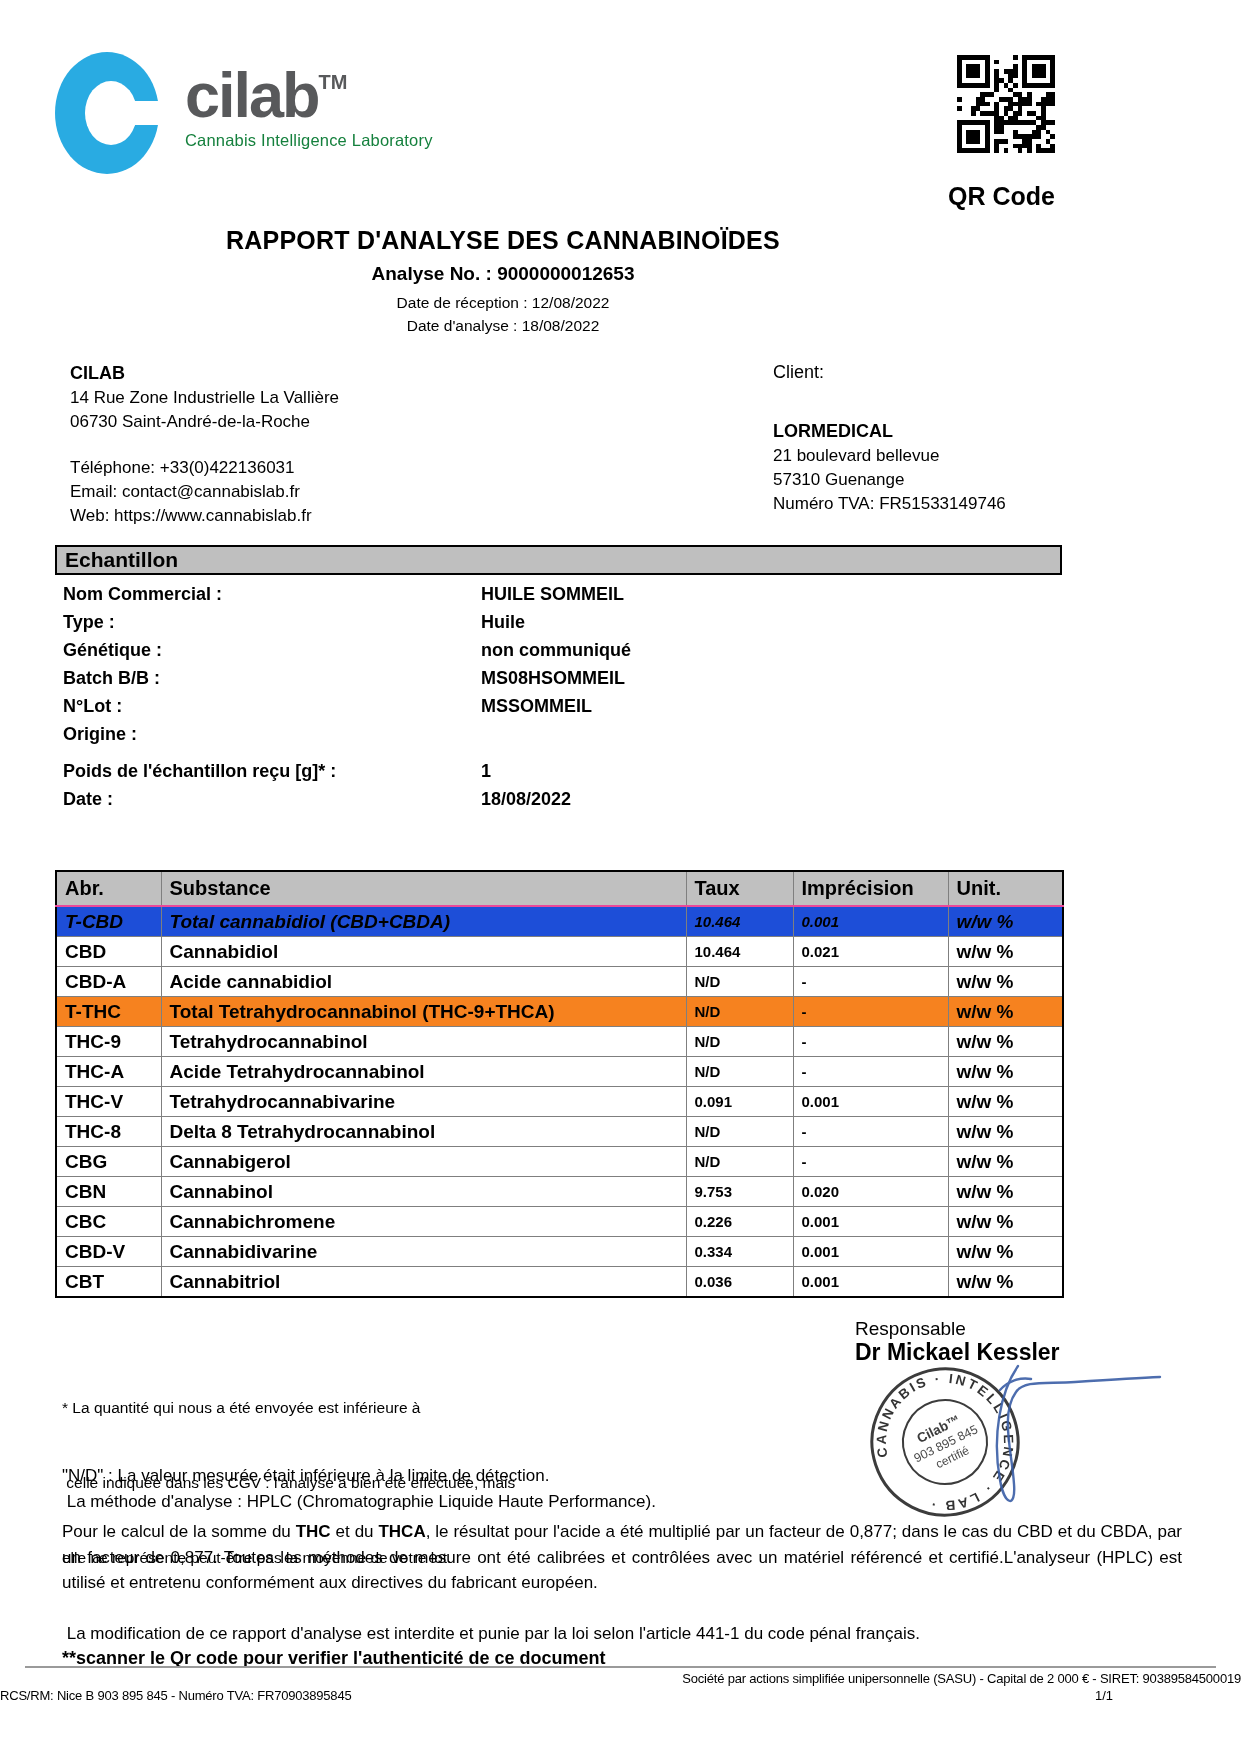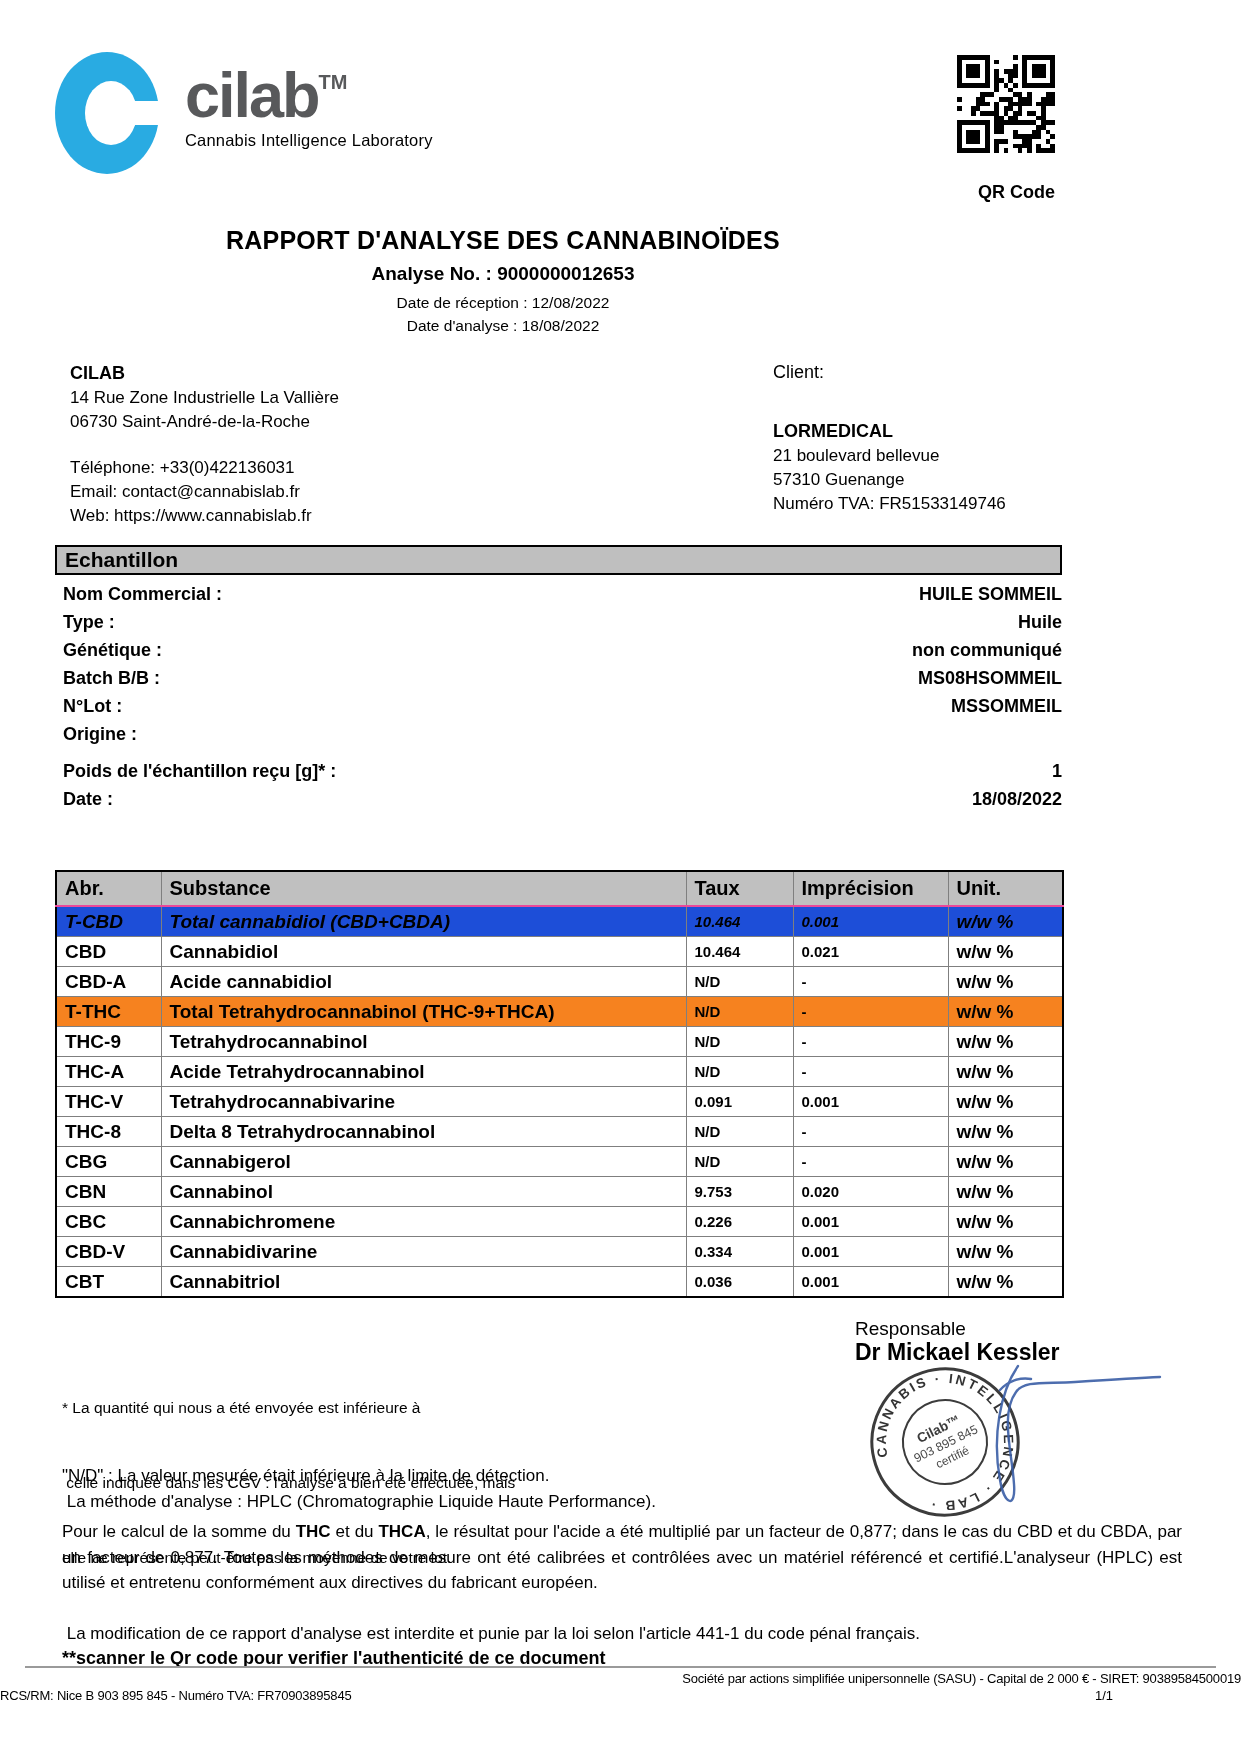--- a/index.html
+++ b/index.html
@@ -8,25 +8,25 @@
     background:#ffffff; overflow:hidden;
     font-family:"Liberation Sans","DejaVu Sans",sans-serif; color:#000;
   }
   .abs{position:absolute;}
 
   
   .logo{left:55px; top:52px; display:flex; align-items:flex-start;}
   .logo-txt{margin-left:22px;}
   .logo-word{font-size:63px; font-weight:bold; color:#58595b; letter-spacing:-2px; line-height:60px; }
   .logo-word sup{font-size:20px; letter-spacing:0; vertical-align:28px;}
-  .logo-tag{font-size:16.5px; color:#000000; margin-top:6px; letter-spacing:.2px;}
+  .logo-tag{font-size:16.5px; color:#15803d; margin-top:6px; letter-spacing:.2px;}
 
   
   .qr-wrap{left:957px; top:55px; width:98px;}
-  .qr-label{left:905px; top:182px; width:150px; text-align:right; font-size:18px; font-weight:bold;}
+  .qr-label{left:905px; top:182px; width:150px; text-align:right; font-size:25px; font-weight:bold;}
 
   
   .title-block{left:0; top:226px; width:1006px; text-align:center;}
   .title-main{font-size:25px; font-weight:bold; letter-spacing:.2px;}
   .title-no{font-size:19px; font-weight:bold; margin-top:8px;}
   .title-date{font-size:15.5px; margin-top:9px;}
   .title-date2{font-size:15.5px; margin-top:5px;}
 
   
   .lab-block{left:70px; top:360px; font-size:17px; line-height:24px;}
@@ -35,21 +35,21 @@
   .client-block{left:773px; top:360px; font-size:17px; line-height:24px;}
   .client-label{font-size:18px;}
   .client-gap{height:34px;}
   .client-name{font-size:18px; font-weight:bold; line-height:26px;}
 
   
   .sample-section{left:55px; top:545px; width:1007px;}
   .section-bar{box-sizing:border-box; width:1007px; height:30px; background:#bfbfbf; border:2px solid #000;
     font-size:21px; font-weight:bold; line-height:26px; padding-left:8px;}
   .sample-rows{margin-top:5px;}
-  .sample-row{display:flex; height:28px; line-height:28px; padding-left:8px; font-size:18px; font-weight:bold;justify-content:space-between;}
+  .sample-row{display:flex; height:28px; line-height:28px; padding-left:8px; font-size:18px; font-weight:bold;}
   .sample-row .lbl{width:418px; flex:none;}
   .sample-row.gap{margin-top:9px;}
 
   
   .results{left:55px; top:870px;}
   table.res{border-collapse:collapse; table-layout:fixed; width:1007px; border:2px solid #000;}
   table.res th, table.res td{border:1px solid #7f7f7f; white-space:nowrap; overflow:hidden; text-align:left; padding:0 0 0 8px;}
   table.res th{background:#c0c0c0; height:33px; font-size:20px; font-weight:bold; border-bottom:2px solid #ec4899;}
   table.res td{height:29px; font-weight:bold; font-size:19px;}
   table.res td.num{font-size:15px;}

